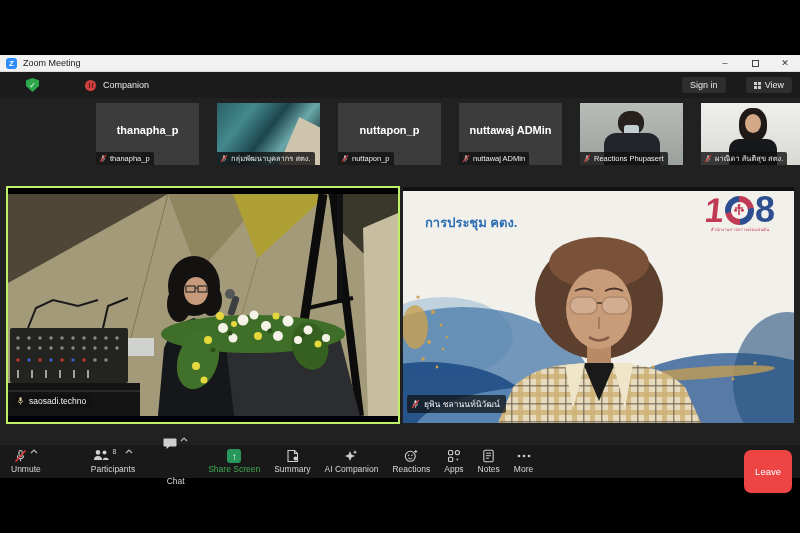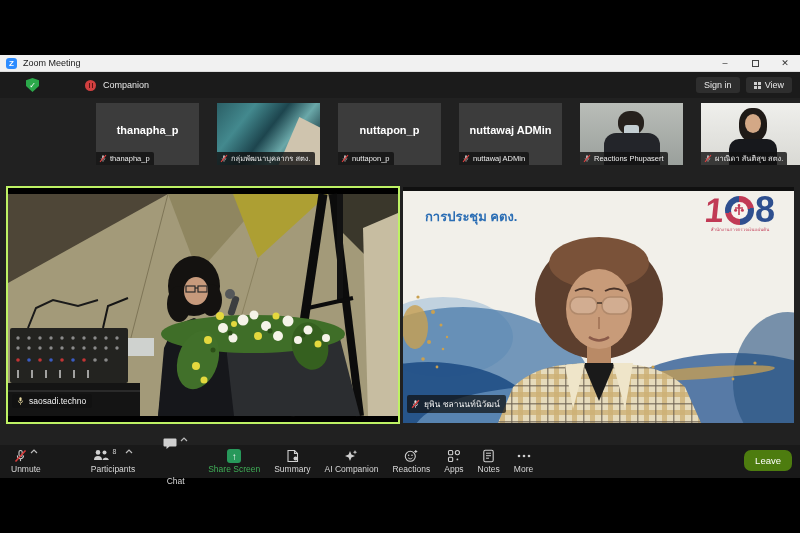--- a/index.html
+++ b/index.html
@@ -19,21 +19,21 @@
 
   
   .meetbar { height:26px; background:#1b1b1b; display:flex; align-items:center; position:relative; }
   .shield { width:13px; height:14px; margin-left:26px; background:#2ba84a;
     clip-path:polygon(50% 0,100% 16%,100% 58%,50% 100%,0 58%,0 16%);
     color:#fff; font-size:8px; display:flex; align-items:center; justify-content:center; }
   .rec-dot { width:11px; height:11px; border-radius:50%; background:#d14040; margin-left:46px; position:relative; }
   .rec-dot::before,.rec-dot::after { content:""; position:absolute; top:3px; width:1.5px; height:5px; background:#5a1515; }
   .rec-dot::before { left:3.5px; } .rec-dot::after { left:6.5px; }
   .rec-label { color:#e8e8e8; font-size:9px; margin-left:7px; }
-  .meetbar-right { margin-left:auto; display:flex; gap:6px; margin-right:8px;justify-content:center; }
+  .meetbar-right { margin-left:auto; display:flex; gap:20px; margin-right:8px;justify-content:center; }
   .hdr-btn { background:#2e2e2e; color:#e8e8e8; font-size:9px; border:none; border-radius:3px;
     padding:3px 8px; display:flex; align-items:center; gap:4px; }
   .view-grid { display:inline-grid; grid-template-columns:3px 3px; grid-gap:1px; }
   .view-grid i { width:3px; height:3px; background:#cfcfcf; display:block; }
 
   
   .thumbs { position:absolute; top:48px; left:96px; display:flex; gap:18px; }
   .thumb { width:103px; height:62px; background:#3c3c3c; position:relative; overflow:hidden; }
   .big-name { position:absolute; inset:0 0 8px 0; display:flex; align-items:center; justify-content:center;
     color:#fff; font-weight:bold; font-size:11px; white-space:nowrap; }
@@ -54,21 +54,21 @@
   .w-face { position:absolute; left:44px; top:11px; width:16px; height:19px; background:#d3a886; border-radius:50%; }
   .w-body { position:absolute; left:28px; top:36px; width:48px; height:26px; background:#17181c; border-radius:10px 10px 0 0; }
 
   
   .panel-left { position:absolute; left:6px; top:131px; width:394px; height:238px; border:2px solid #bef264;
     background:#000; }
   .panel-right { position:absolute; left:403px; top:132px; width:391px; height:236px; background:#f2f0ea; overflow:hidden; }
   .panel-right .topbar { position:absolute; top:0; left:0; right:0; height:4px; background:#101010; }
   .vtag { position:absolute; left:4px; bottom:10px; background:rgba(16,16,16,.72); color:#f0f0f0; font-size:8.5px;
     padding:2px 6px 2px 4px; display:flex; align-items:center; gap:4px; border-radius:2px; white-space:nowrap; }
-  .overlay-title { position:absolute; left:22px; top:19px; color:#2a6db4; font-weight:bold; font-size:13px; }
+  .overlay-title { position:absolute; left:22px; top:25px; color:#2a6db4; font-weight:bold; font-size:13px; }
 
   
   .logo108 { position:absolute; right:10px; top:8px; width:88px; text-align:center; }
   .logo-digits { display:flex; align-items:center; justify-content:center; }
   .d1 { color:#c13a55; font-size:34px; font-weight:bold; line-height:30px; transform:skewX(-6deg); }
   .d0 { width:29px; height:29px; border-radius:50%; margin:0 1px;
     background:conic-gradient(#c13a55 0 22%, #2e4f8f 22% 50%, #c13a55 50% 72%, #2e4f8f 72% 100%);
     position:relative; display:flex; align-items:center; justify-content:center; }
   .d0-inner { width:17px; height:17px; border-radius:50%; background:#f7f4ee; display:flex; align-items:center; justify-content:center; }
   .d8 { color:#2e4f8f; font-size:36px; font-weight:bold; line-height:30px; }
@@ -78,22 +78,22 @@
   .toolbar { position:absolute; left:0; bottom:0; width:800px; height:33px; background:#191919;
     display:flex; align-items:center; padding-left:4px; }
   .titem { display:flex; flex-direction:column; align-items:center; justify-content:center;
     padding:0 7px; height:100%; gap:1px; }
   .ticon-row { display:flex; align-items:flex-start; gap:3px; height:14px; }
   .tlabel { font-size:8.5px; color:#d8d8d8; white-space:nowrap; }
   .tlabel.green { color:#3fae57; }
   .share-box { width:14px; height:14px; background:#27985a; border-radius:3px; color:#fff;
     display:flex; align-items:center; justify-content:center; font-size:10px; font-weight:bold; }
   .pcount { font-size:7px; color:#cfcfcf; margin-top:-1px; }
-  .leave-btn { position:absolute; right:8px; top:5px; background:#4d7c0f; color:#fff; border:none;
-    border-radius:7px; font-size:9.5px; padding:5px 11px; }
+  .leave-btn { position:absolute; right:8px; top:5px; background:#ef4444; color:#fff; border:none;
+    border-radius:7px; font-size:9.5px; padding:16px 11px; }
 </style>
 </head>
 <body>
 
 <div class="window">
 
   <div class="titlebar">
     <div class="zoom-logo">Z</div>
     <div class="win-title">Zoom Meeting</div>
     <div class="win-controls">

